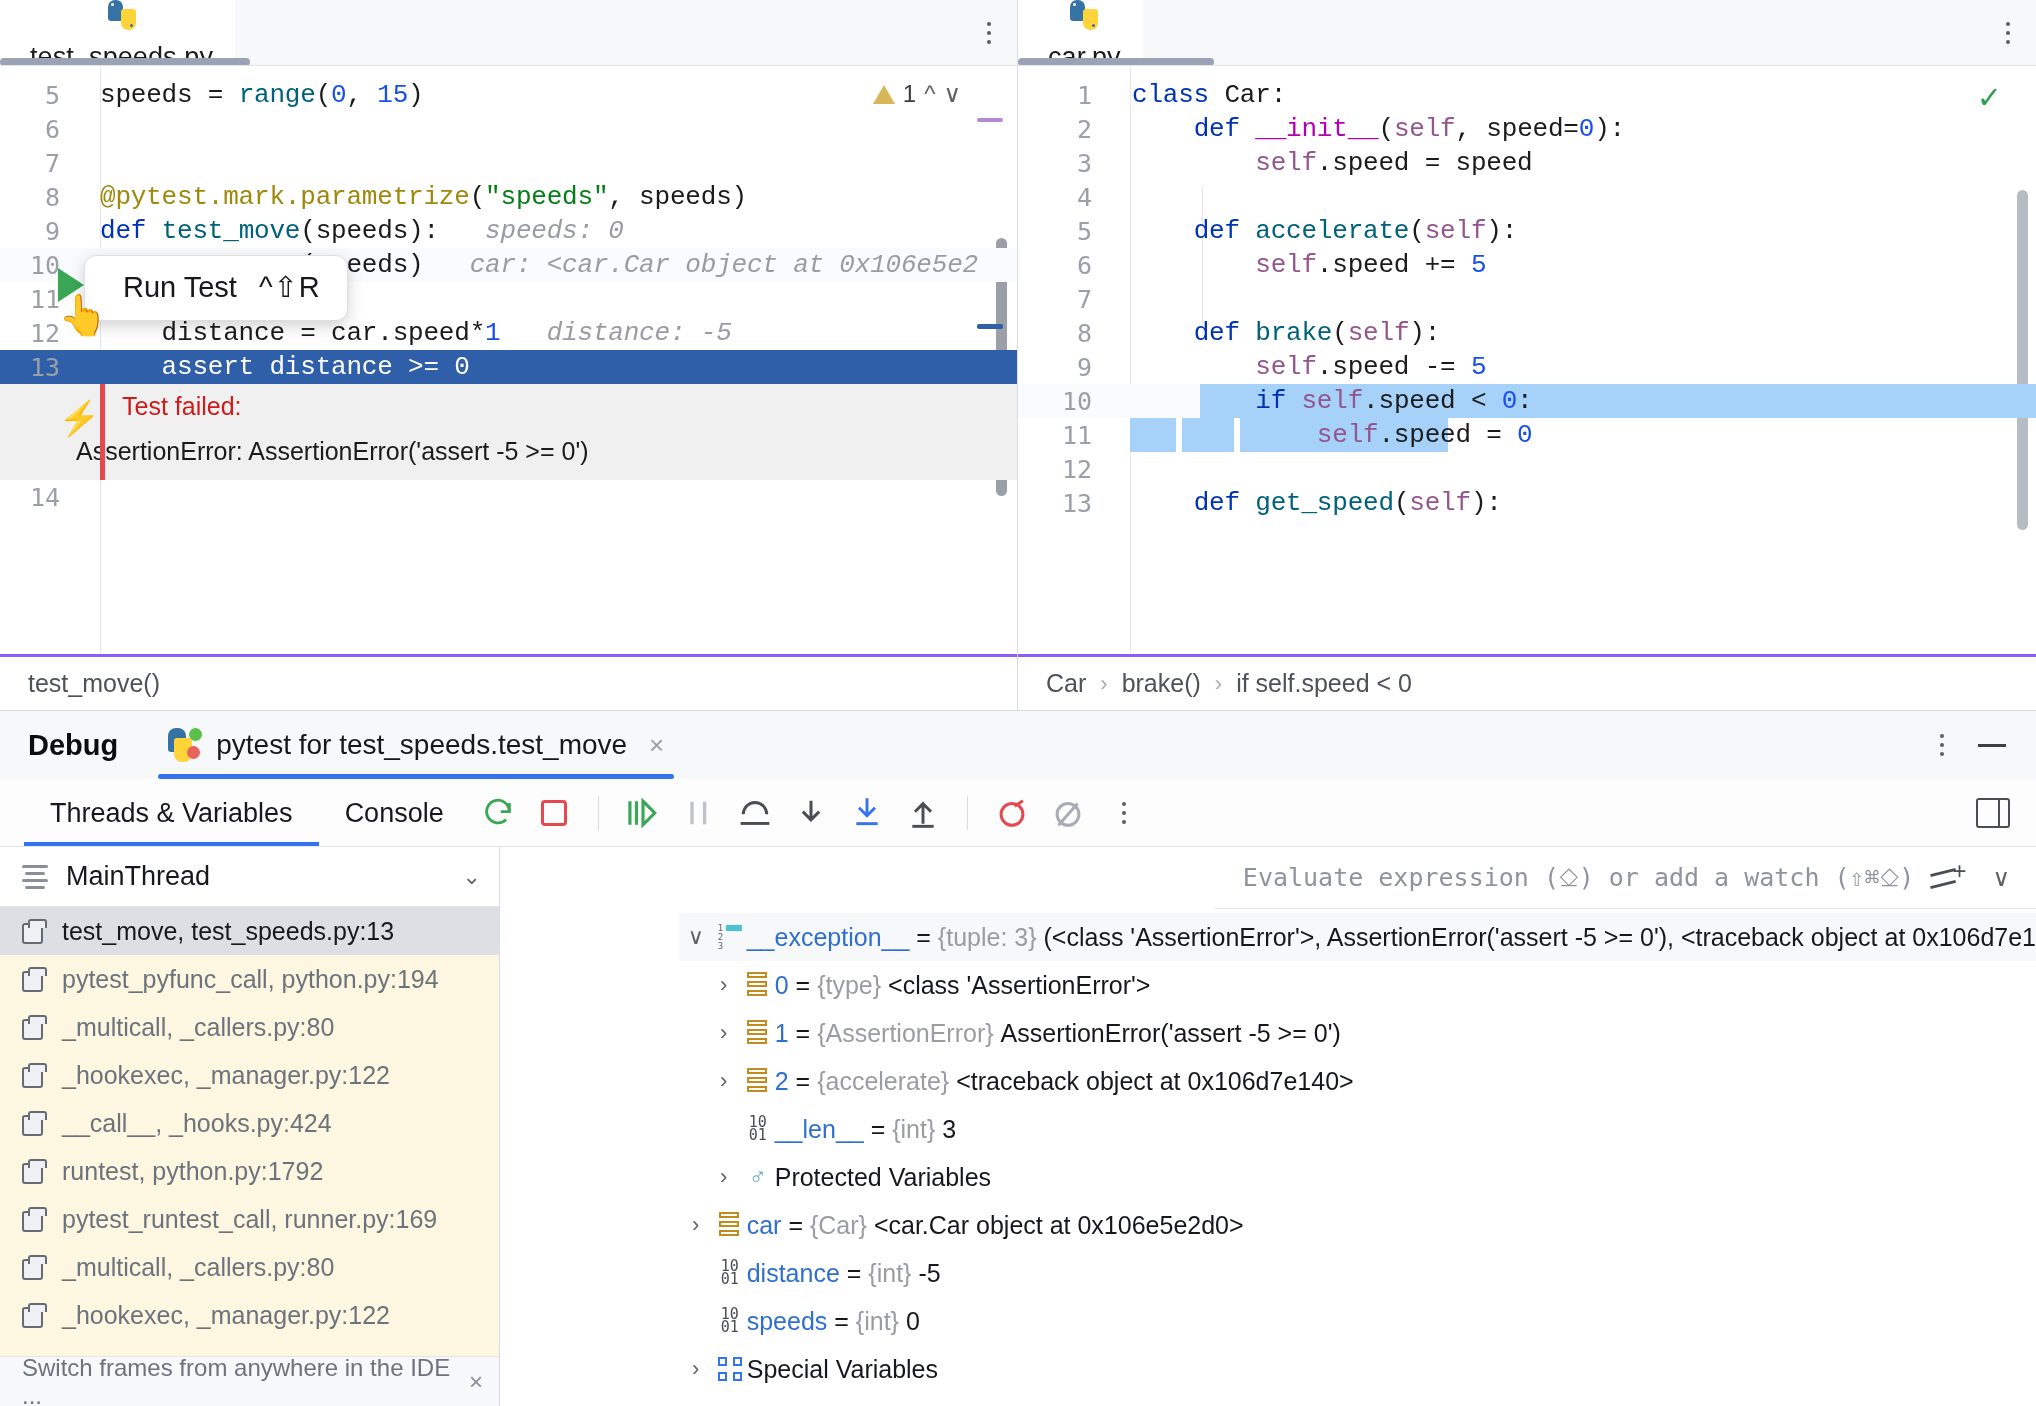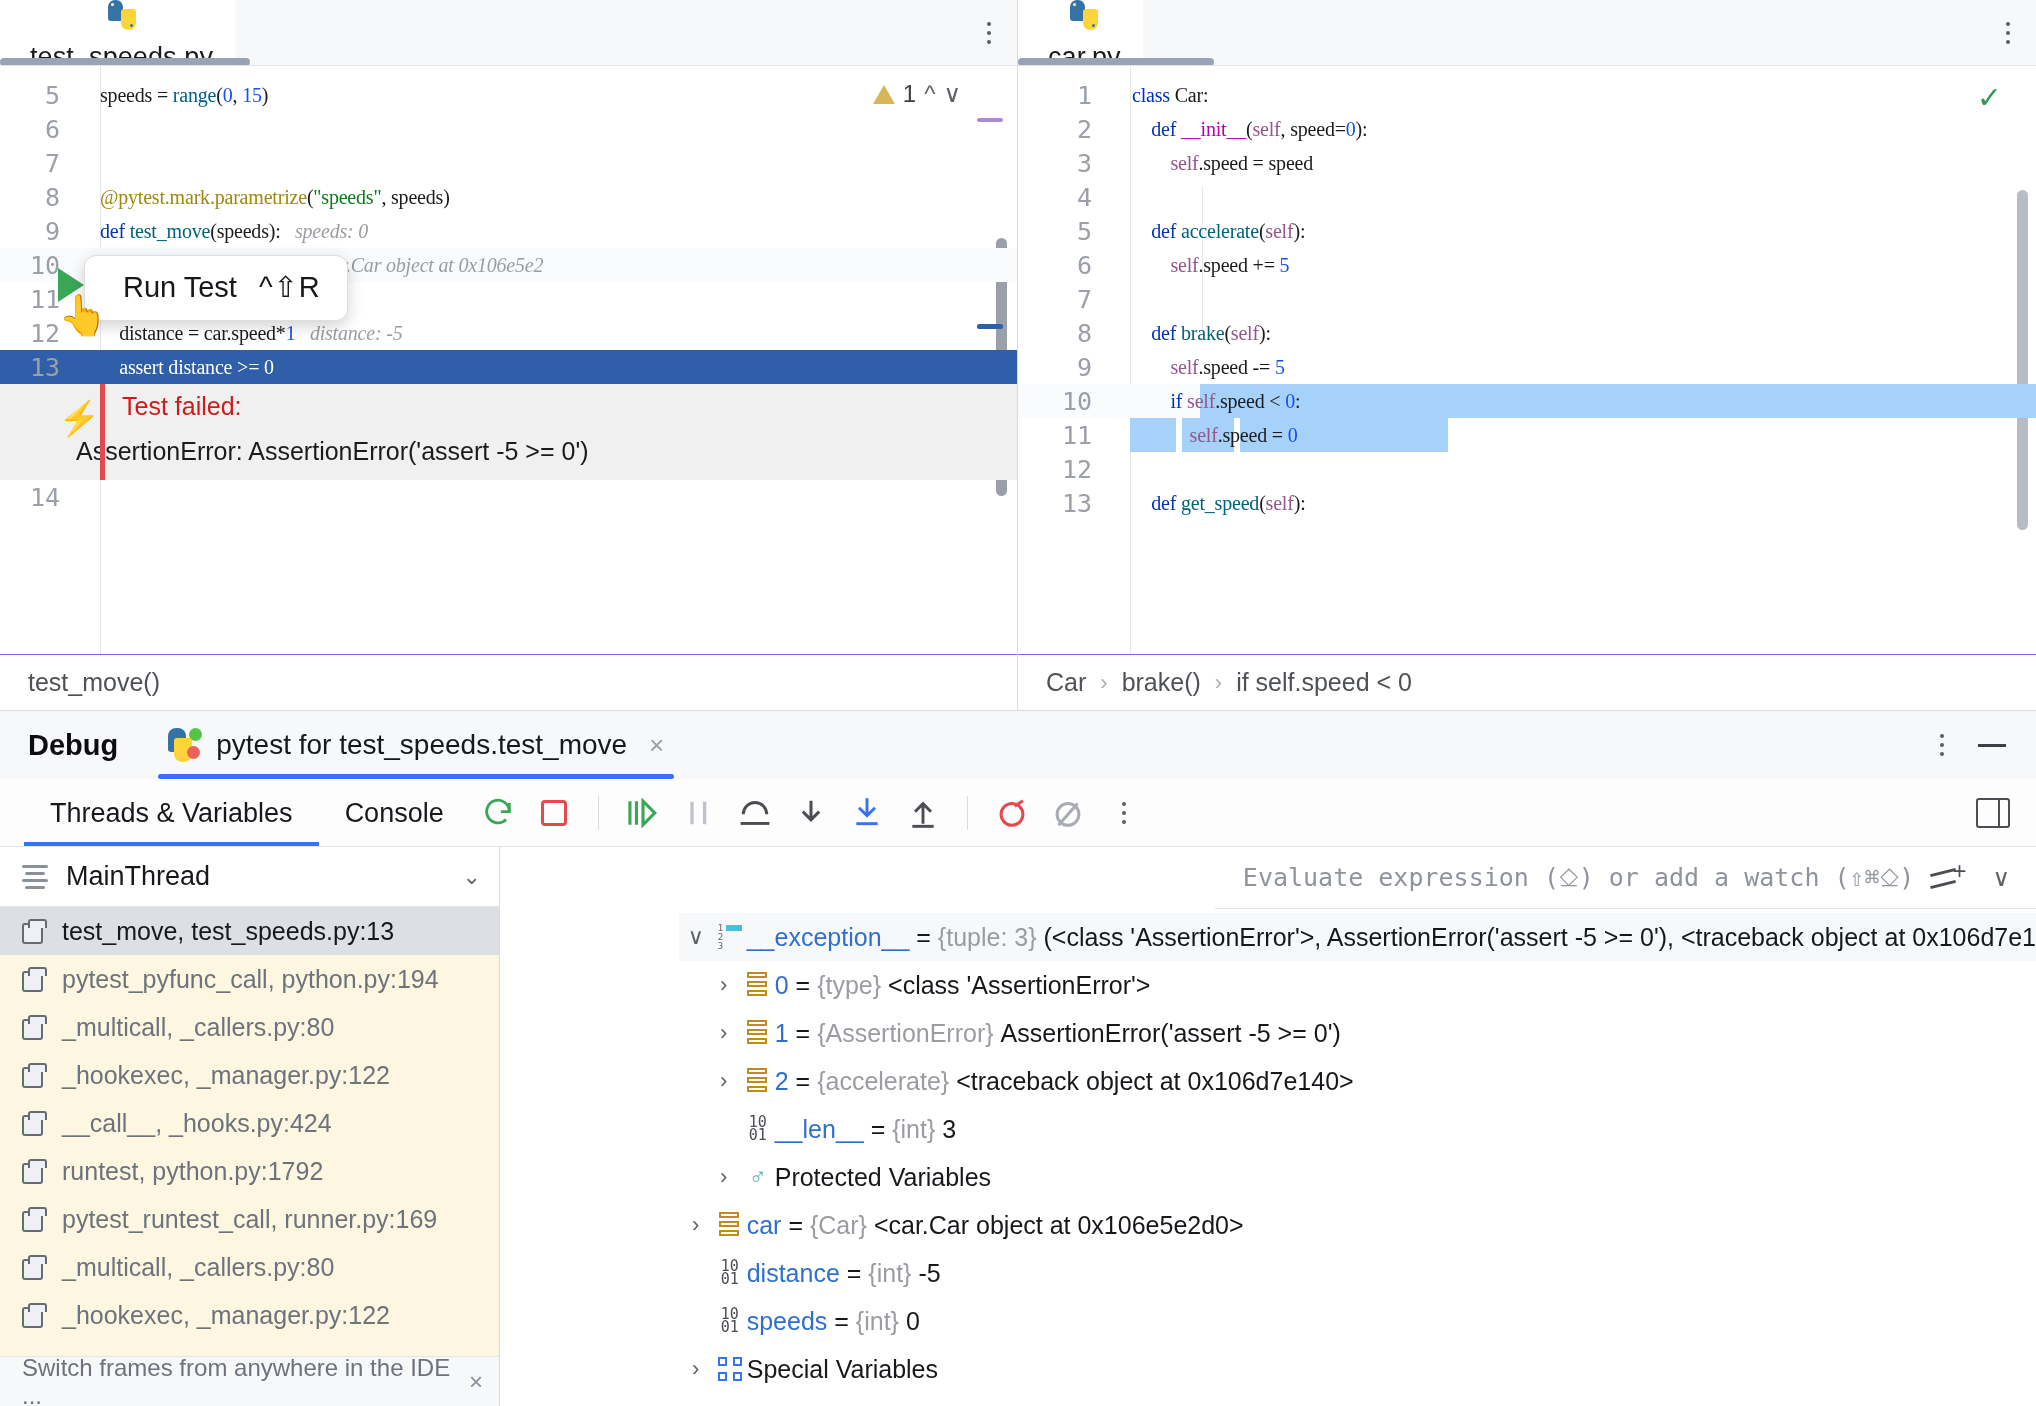--- a/index.html
+++ b/index.html
@@ -50,21 +50,21 @@
   .tabbar-sep { position: absolute; left: 0; right: 0; bottom: 0; height: 1px; background: #e3e5e9; }
 
   .code-area { position: relative; flex: 1; overflow: hidden; background: #fff; }
   .code-row { position: relative; display: flex; height: 34px; align-items: center; }
   .gutter {
     width: 78px; flex: none; text-align: right; padding-right: 18px;
     font-family: "DejaVu Sans Mono", monospace; font-size: 25px; color: #9ba0a8;
   }
   .gutter-right { width: 92px; }
   .code {
-    font-family: Liberation Serif, serif; font-size: 20px; color: #1b1b1d;
+    font-family: Liberation Mono, monospace; font-size: 26px; color: #1b1b1d;
     white-space: pre; padding-left: 22px; letter-spacing: -0.2px;
   }
   .vline { position: absolute; top: 0; bottom: 0; width: 1px; background: #e6e7ea; }
 
   .kw  { color: #0033b3; }
   .num { color: #1750eb; }
   .str { color: #067d17; }
   .dec { color: #9e880d; }
   .self{ color: #94558d; }
   .fn  { color: #00627a; }
@@ -96,21 +96,21 @@
     position: absolute; width: 11px; border-radius: 6px; background: #b7bcc4; right: 10px;
   }
   .scroll-thumb-dark { background: #9b9fa7; }
 
   .marker {
     position: absolute; right: 14px; width: 26px; height: 4px; border-radius: 2px;
   }
 
   .breadcrumb-bar {
     height: 56px; flex: none; display: flex; align-items: center; gap: 14px;
-    padding-left: 28px; border-top: 1px solid #8b5cf6; background: #fff;
+    padding-left: 28px; border-top: 3px solid #8b5cf6; background: #fff;
     font-size: 25px; color: #4e5257;
   }
   .bc-sep { color: #a9adb4; font-size: 22px; }
 
   
   .run-tooltip {
     position: absolute; left: 84px; top: 255px; z-index: 40;
     background: #ffffff; border: 1px solid #dcdee2; border-radius: 12px;
     box-shadow: 0 5px 16px rgba(0,0,0,.18);
     padding: 14px 26px 16px 38px; display: flex; align-items: center; gap: 22px;

